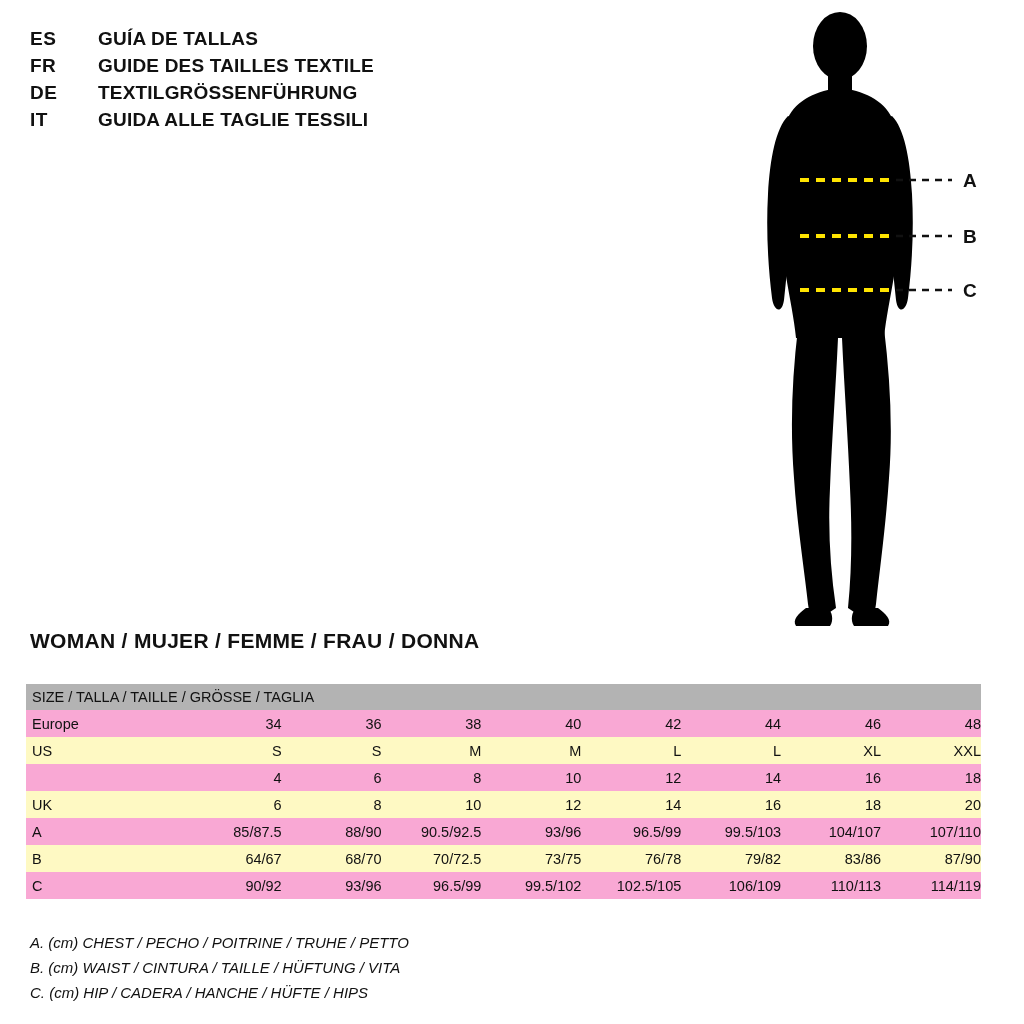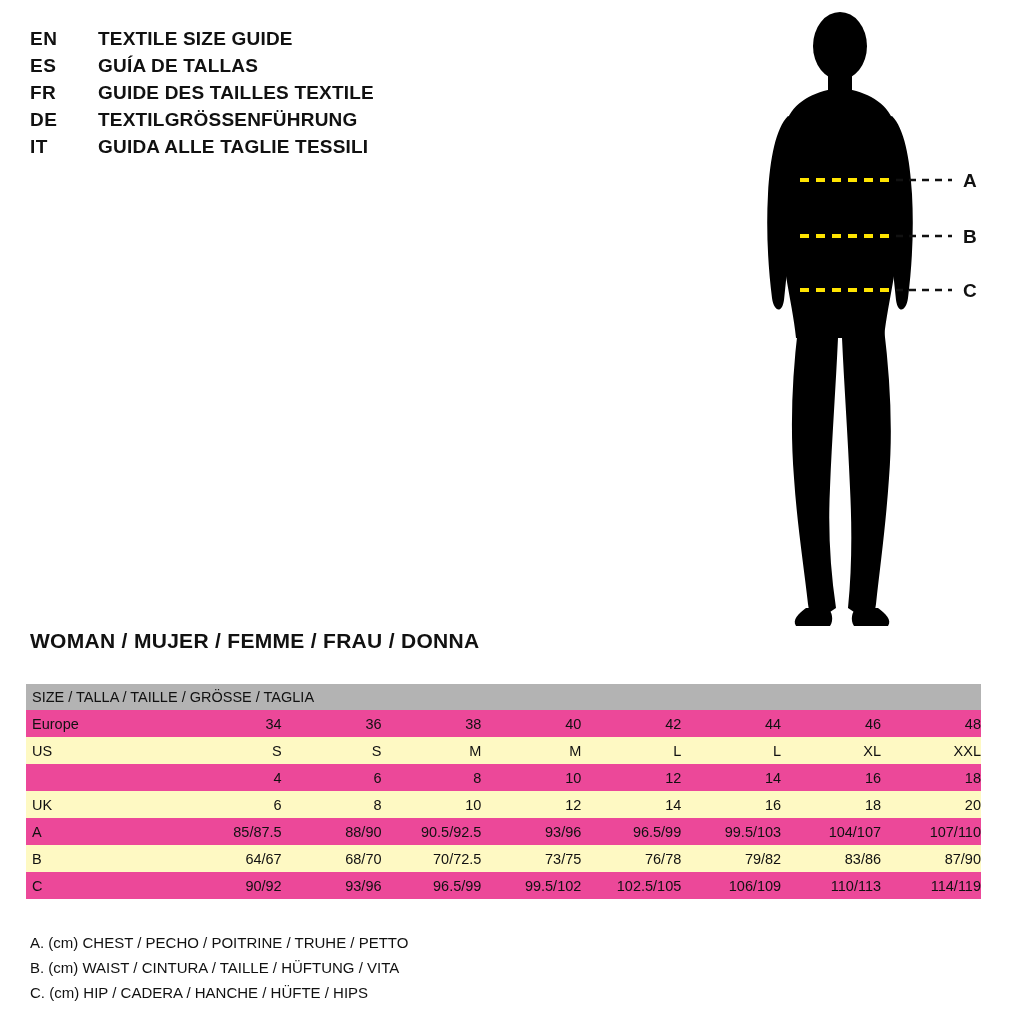--- a/index.html
+++ b/index.html
@@ -81,21 +81,21 @@
     width: 955px;
     border-collapse: collapse;
     font-size: 14.5px;
     color: #111111;
   }
   #size-table td {
     padding: 0;
     height: 27px;
     vertical-align: middle;
   }
-  #size-table tr.shade td { background: #ec4899; }
+  #size-table tr.shade td { background: #f9a8d4; }
   #size-table tr.plain td { background: #fef9c3; }
   #size-table tr.header td {
     background: #b3b3b3;
     font-size: 14.5px;
     height: 26px;
   }
   .lbl-cell {
     text-align: left;
     padding-left: 6px !important;
     width: 150px;
@@ -108,30 +108,26 @@
   }
 
   
   #footnotes {
     position: absolute;
     left: 30px;
     top: 930px;
     font-size: 15px;
     color: #111111;
   }
-  .footnote { height: 25px; line-height: 25px; white-space: nowrap; }
+  .footnote { height: 25px; line-height: 25px; white-space: nowrap; font-style: italic; }
 </style>
 </head>
 <body>
 
 <div id="lang-block">
-  <div class="lang-row">
-    <span class="lang-code">EN</span>
-    <span class="lang-title">TEXTILE SIZE GUIDE</span>
-  </div>
   <div class="lang-row">
     <span class="lang-code">ES</span>
     <span class="lang-title">GUÍA DE TALLAS</span>
   </div>
   <div class="lang-row">
     <span class="lang-code">FR</span>
     <span class="lang-title">GUIDE DES TAILLES TEXTILE</span>
   </div>
   <div class="lang-row">
     <span class="lang-code">DE</span>

